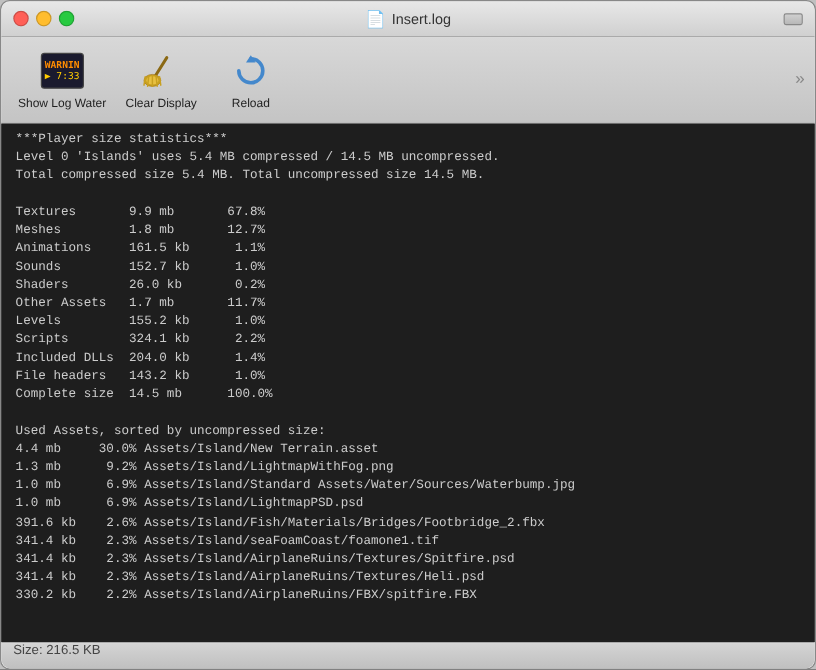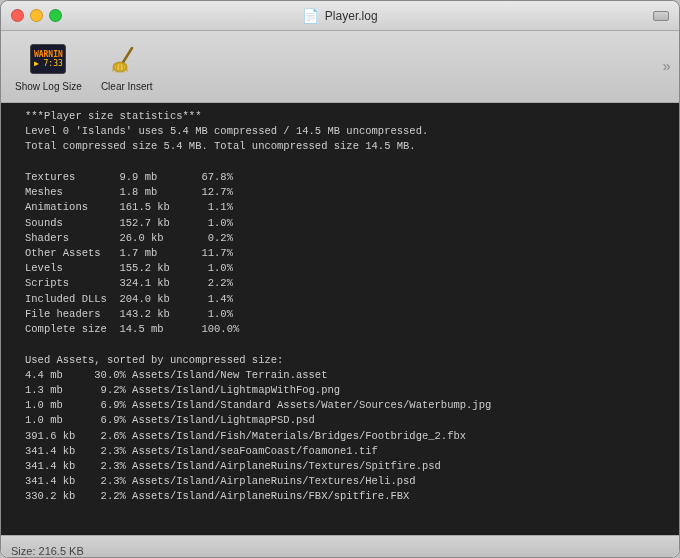--- a/index.html
+++ b/index.html
@@ -158,21 +158,21 @@
     .log-area {
       flex: 1;
       display: flex;
       overflow: hidden;
       background: #1e1e1e;
     }
 
     .log-content {
       flex: 1;
       overflow-y: scroll;
-      padding: 6px 24px;
+      padding: 6px 12px;
       background: #1e1e1e;
       color: #cccccc;
       font-family: 'Monaco', 'Menlo', 'Courier New', monospace;
       font-size: 10.5px;
       line-height: 1.45;
       white-space: pre;
     }
 
     .log-content::-webkit-scrollbar {
       width: 14px;
@@ -187,21 +187,21 @@
       background: linear-gradient(to bottom, #888, #666);
       border-radius: 7px;
       border: 2px solid #2a2a2a;
     }
 
     
     .status-bar {
       background: linear-gradient(to bottom, #d4d4d4, #c0c0c0);
       height: 22px;
       display: flex;
-      align-items: flex-end;
+      align-items: flex-start;
       border-top: 1px solid #aaa;
       padding: 0 10px;
       flex-shrink: 0;
       border-radius: 0 0 8px 8px;
     }
 
     .status-text {
       font-family: -apple-system, Helvetica, Arial, sans-serif;
       font-size: 11px;
       color: #444;
@@ -219,58 +219,69 @@
 <div class="window">
 
   <div class="title-bar">
     <div class="traffic-lights">
       <div class="traffic-light tl-close"></div>
       <div class="traffic-light tl-min"></div>
       <div class="traffic-light tl-max"></div>
     </div>
     <div class="title-bar-title">
       <span class="doc-icon">📄</span>
-      <span>Player.log</span>
+      <span>Insert.log</span>
     </div>
     <div class="expand-btn"></div>
   </div>
 
   <div class="toolbar">
 
     <div class="toolbar-item">
       <div class="toolbar-icon">
         <div class="warning-icon">
           <span class="warn-text">WARNIN</span>
           <span class="warn-num">▶ 7:33</span>
         </div>
       </div>
-      <span class="toolbar-label">Show Log Size</span>
+      <span class="toolbar-label">Show Log Water</span>
     </div>
 
 
     <div class="toolbar-item">
       <div class="toolbar-icon">
         <svg class="icon-svg" viewBox="0 0 34 34" fill="none" xmlns="http://www.w3.org/2000/svg">
 
           <line x1="22" y1="6" x2="12" y2="22" stroke="#8B6914" stroke-width="2.5" stroke-linecap="round"></line>
 
           <ellipse cx="10" cy="25" rx="7" ry="5" fill="#C8A020" stroke="#A07010" stroke-width="0.5"></ellipse>
           <ellipse cx="10" cy="25" rx="5" ry="3.5" fill="#E8C040"></ellipse>
 
           <line x1="4" y1="22" x2="3" y2="29" stroke="#C8A020" stroke-width="1.2" stroke-linecap="round"></line>
           <line x1="7" y1="21" x2="6" y2="30" stroke="#C8A020" stroke-width="1.2" stroke-linecap="round"></line>
           <line x1="10" y1="21" x2="10" y2="30" stroke="#C8A020" stroke-width="1.2" stroke-linecap="round"></line>
           <line x1="13" y1="21" x2="14" y2="30" stroke="#C8A020" stroke-width="1.2" stroke-linecap="round"></line>
           <line x1="16" y1="22" x2="17" y2="29" stroke="#C8A020" stroke-width="1.2" stroke-linecap="round"></line>
         </svg>
       </div>
-      <span class="toolbar-label">Clear Insert</span>
-    </div>
-
-
+      <span class="toolbar-label">Clear Display</span>
+    </div>
+
+
+    <div class="toolbar-item">
+      <div class="toolbar-icon">
+        <svg class="icon-svg" viewBox="0 0 34 34" fill="none" xmlns="http://www.w3.org/2000/svg">
+
+          <path d="M17 7 A10 10 0 1 1 7 17" stroke="#4488cc" stroke-width="3" fill="none" stroke-linecap="round"></path>
+
+          <polygon points="17,4 13,10 21,10" fill="#4488cc"></polygon>
+        </svg>
+      </div>
+      <span class="toolbar-label">Reload</span>
+    </div>
 
     <div class="toolbar-chevron">»</div>
   </div>
 
   <div class="log-area">
     <div class="log-content">***Player size statistics***
 Level 0 'Islands' uses 5.4 MB compressed / 14.5 MB uncompressed.
 Total compressed size 5.4 MB. Total uncompressed size 14.5 MB.
 
 Textures       9.9 mb       67.8%

